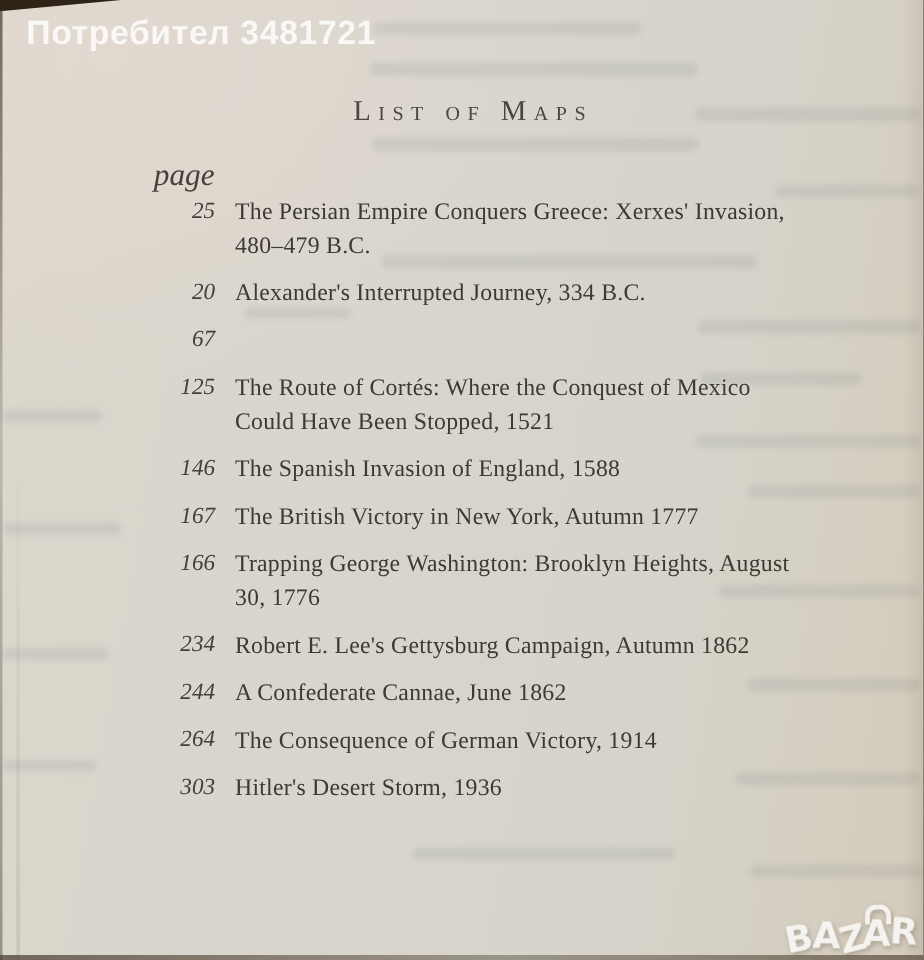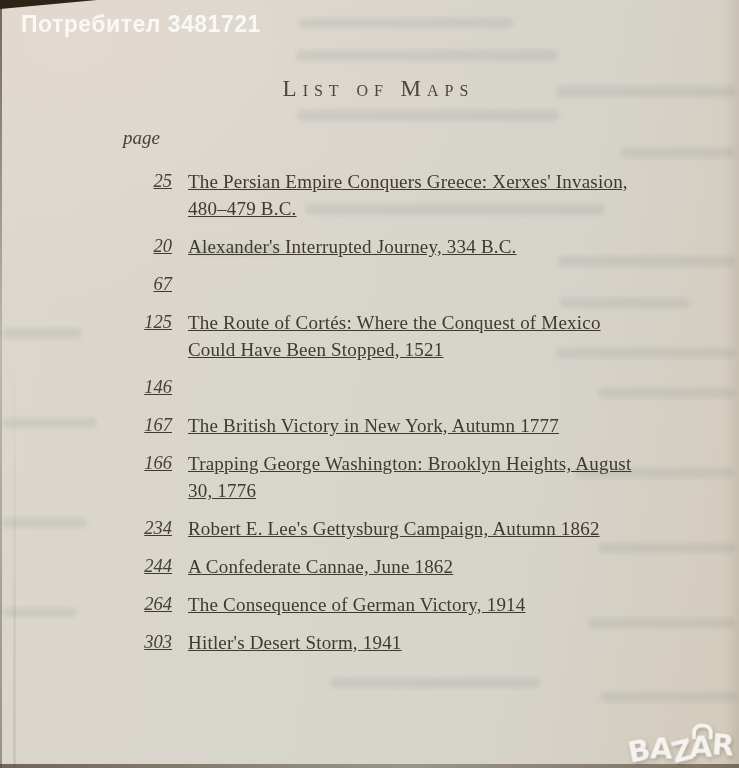--- a/index.html
+++ b/index.html
@@ -25,32 +25,32 @@
   
   .ghost { position:absolute; border-radius:5px; filter:blur(2.2px);
     background:rgba(116,124,127,0.14); }
 
   
   .title { position:absolute; top:76px; left:0; width:100%; margin:0;
     transform:translateX(9px);
     text-align:center; font-weight:normal; font-variant:small-caps;
     font-size:23px; letter-spacing:6px; color:#4c473e; }
   .page-label { position:absolute; left:123px; top:127px;
-    font-style:italic; font-size:19px; color:#45413a; }
-  .toc { position:absolute; left:136px; top:168px; width:540px;
-    color:#3e3a32; font-size:19px; line-height:27px;text-decoration:underline; }
+    font-style:italic; font-size:25px; color:#45413a; }
+  .toc { position:absolute; left:136px; top:156px; width:540px;
+    color:#3e3a32; font-size:19px; line-height:27px; }
   .row { display:flex; margin-bottom:11px; }
   .num { flex:none; width:36px; margin-right:16px; text-align:right;
     font-style:italic; font-size:18.5px; color:#44403a; }
   .entry-title { white-space:pre-line; width:468px; letter-spacing:0.2px; }
 
   
   .watermark { position:absolute; left:21px; top:11px;
     font-family:"Liberation Sans", sans-serif; font-weight:bold;
-    font-size:23px; letter-spacing:0.5px; color:rgba(255,255,255,0.82); }
+    font-size:27px; letter-spacing:0.5px; color:rgba(255,255,255,0.82); }
   .bazar { position:absolute; right:5px; bottom:7px; transform:rotate(-4deg);
     display:flex; align-items:flex-end;
     font-family:"DejaVu Sans", sans-serif; font-weight:bold;
     color:#f5f3ef; filter:drop-shadow(1px 2px 2px rgba(70,58,45,0.30)); }
   .bazar span { display:inline-block; line-height:0.9; font-size:29px; }
   .bz-0 { transform:rotate(-7deg); }
   .bz-1 { transform:rotate(5deg) translateY(-1px); }
   .bz-2 { font-size:37px; transform:rotate(-10deg) translateY(3px); margin:0 -2px; }
   .bz-3 { position:relative; transform:rotate(4deg); }
   .bz-4 { transform:rotate(8deg); }
@@ -104,20 +104,21 @@
       <div class="row">
       <span class="num">67</span>
     </div>
       <div class="row">
       <span class="num">125</span>
       <span class="entry-title">The Route of Cortés: Where the Conquest of Mexico
 Could Have Been Stopped, 1521</span>
     </div>
       <div class="row">
       <span class="num">146</span>
+      <span class="entry-title">The Spanish Invasion of England, 1588</span>
     </div>
       <div class="row">
       <span class="num">167</span>
       <span class="entry-title">The British Victory in New York, Autumn 1777</span>
     </div>
       <div class="row">
       <span class="num">166</span>
       <span class="entry-title">Trapping George Washington: Brooklyn Heights, August
 30, 1776</span>
     </div>
@@ -128,21 +129,21 @@
       <div class="row">
       <span class="num">244</span>
       <span class="entry-title">A Confederate Cannae, June 1862</span>
     </div>
       <div class="row">
       <span class="num">264</span>
       <span class="entry-title">The Consequence of German Victory, 1914</span>
     </div>
       <div class="row">
       <span class="num">303</span>
-      <span class="entry-title">Hitler's Desert Storm, 1941</span>
+      <span class="entry-title">Hitler's Desert Storm, 1936</span>
     </div>
     </div>
 
   <div class="watermark">Потребител 3481721</div>
   <div class="bazar">
     <span class="bz-0">B</span>
     <span class="bz-1">A</span>
     <span class="bz-2">Z</span>
     <span class="bz-3"><i class="bag-handle"></i><span>A</span></span>
     <span class="bz-4">R</span>

